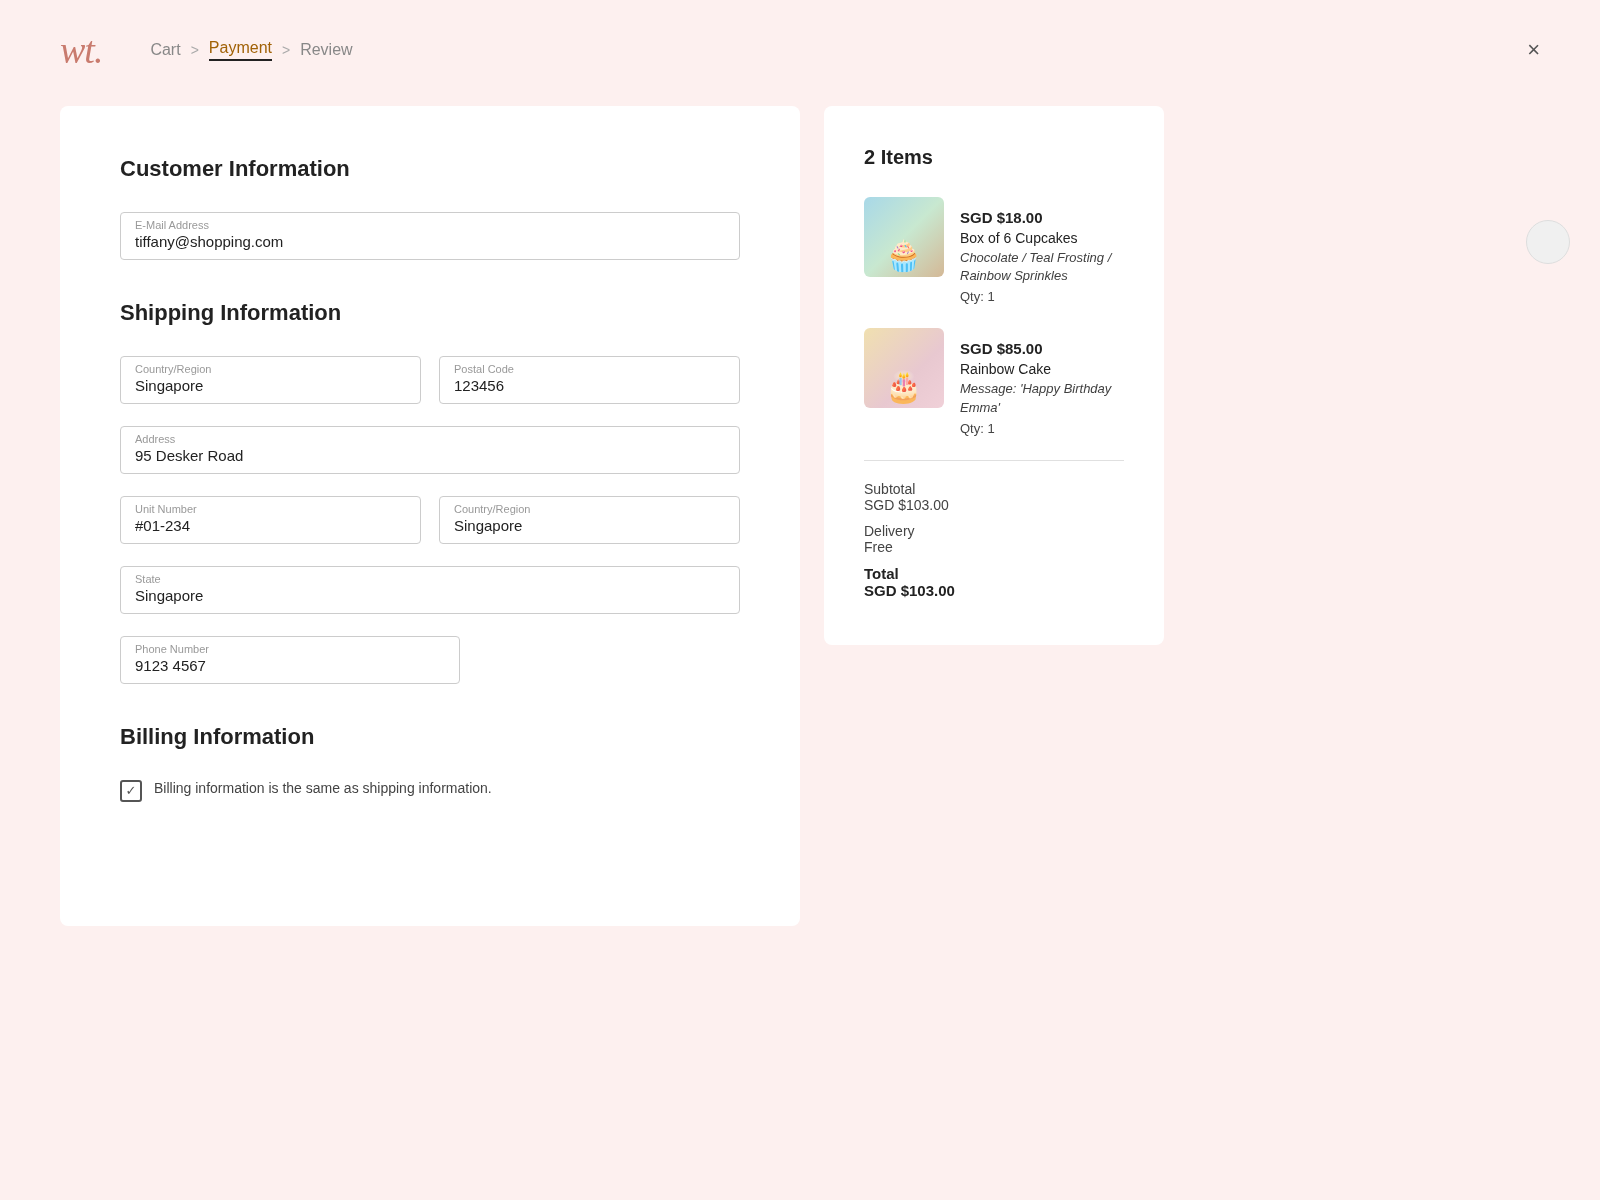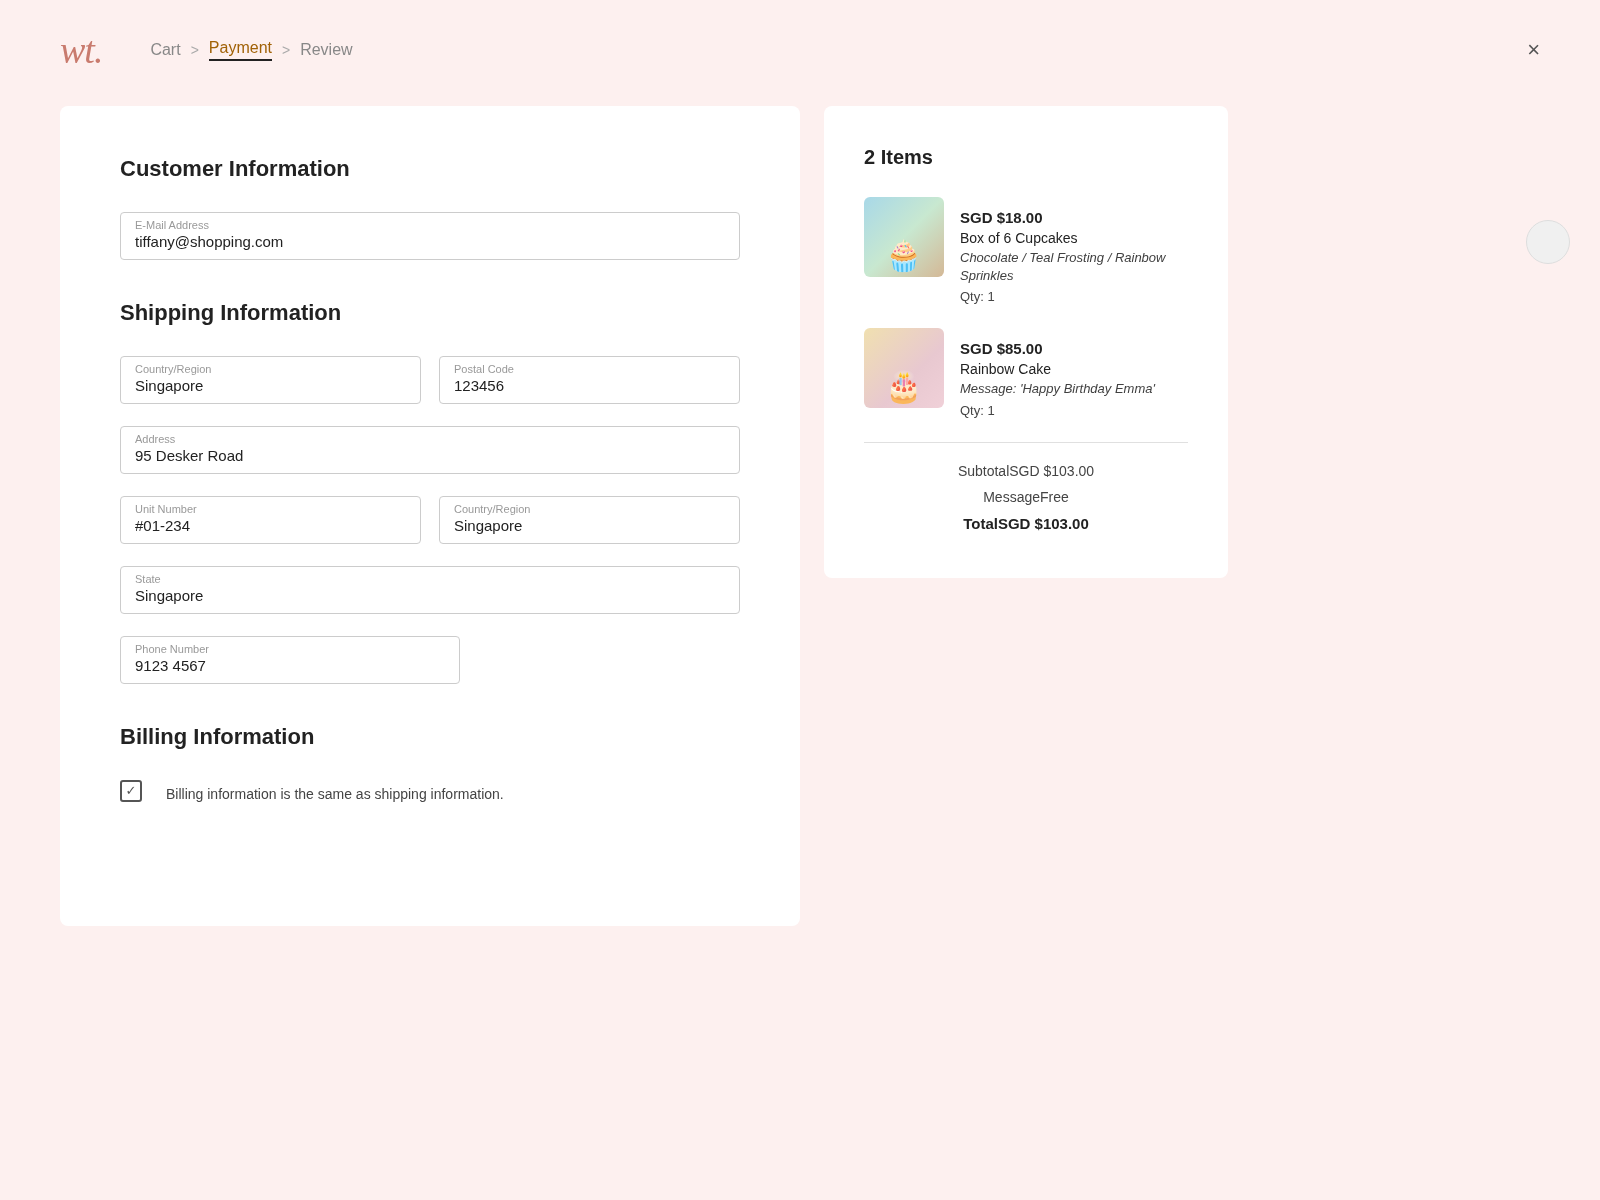--- a/index.html
+++ b/index.html
@@ -122,22 +122,22 @@
     .shipping-section {
       margin-top: 40px;
     }
 
     .billing-section {
       margin-top: 40px;
     }
 
     .checkbox-row {
       display: flex;
-      align-items: flex-end;
-      gap: 24px;
+      align-items: flex-start;
+      gap: 12px;
       margin-top: 12px;
     }
     .checkbox-row .check-icon {
       width: 22px;
       height: 22px;
       border: 2px solid #555;
       border-radius: 3px;
       display: flex;
       align-items: center;
       justify-content: center;
@@ -152,21 +152,21 @@
     .checkbox-label {
       font-size: 14px;
       color: #444;
     }
 
     
     .right-panel {
       background: #fff;
       border-radius: 8px;
       padding: 40px 40px 36px 40px;
-      width: 404px;
+      width: 340px;
       margin-left: 24px;
       flex-shrink: 0;
     }
 
     .items-title {
       font-size: 20px;
       font-weight: 700;
       color: #222;
       margin-bottom: 28px;
     }
@@ -228,24 +228,25 @@
     }
 
     .divider {
       border: none;
       border-top: 1px solid #e0e0e0;
       margin: 20px 0;
     }
 
     .totals-row {
       display: flex;
-      justify-content: center;
+      justify-content: flex-end;
       font-size: 14px;
       color: #444;
       margin-bottom: 10px;
+      flex-direction: column;
     }
     .totals-row.total {
       font-weight: 700;
       font-size: 15px;
       color: #222;
     }
 
     
     .scroll-indicator {
       position: fixed;
@@ -379,21 +380,21 @@
       </div>
     </div>
 
     <hr class="divider">
 
     <div class="totals-row">
       <span>Subtotal</span>
       <span>SGD $103.00</span>
     </div>
     <div class="totals-row">
-      <span>Message</span>
+      <span>Delivery</span>
       <span>Free</span>
     </div>
     <div class="totals-row total">
       <span>Total</span>
       <span>SGD $103.00</span>
     </div>
   </div>
 
   <div class="scroll-indicator"></div>
 

